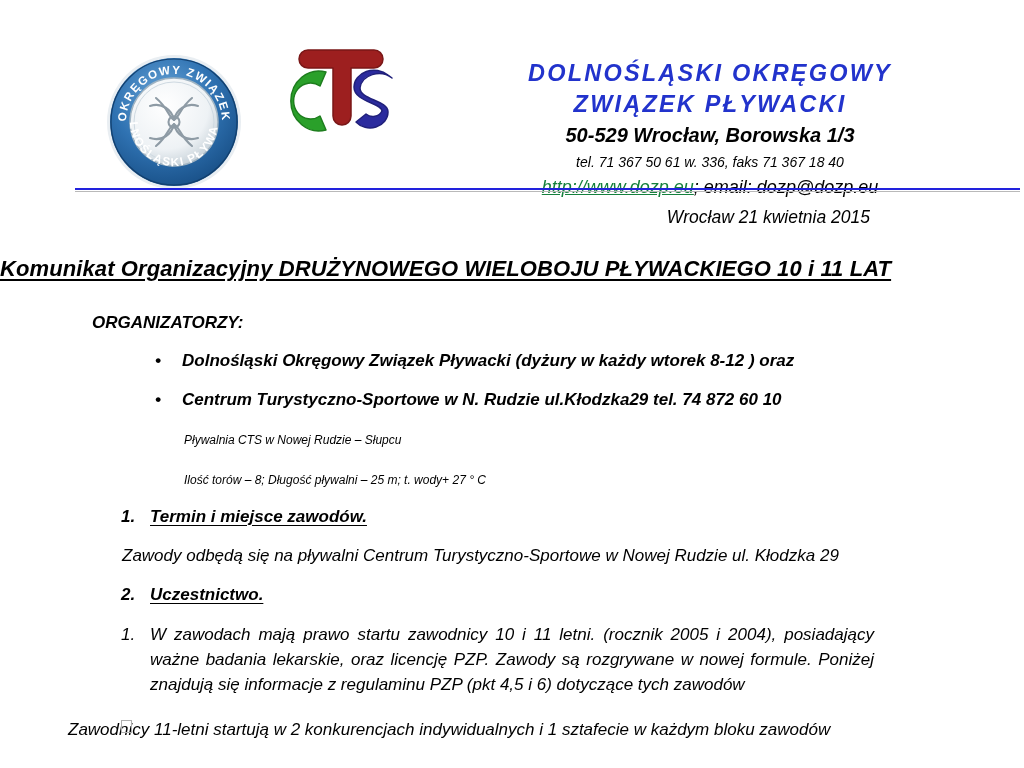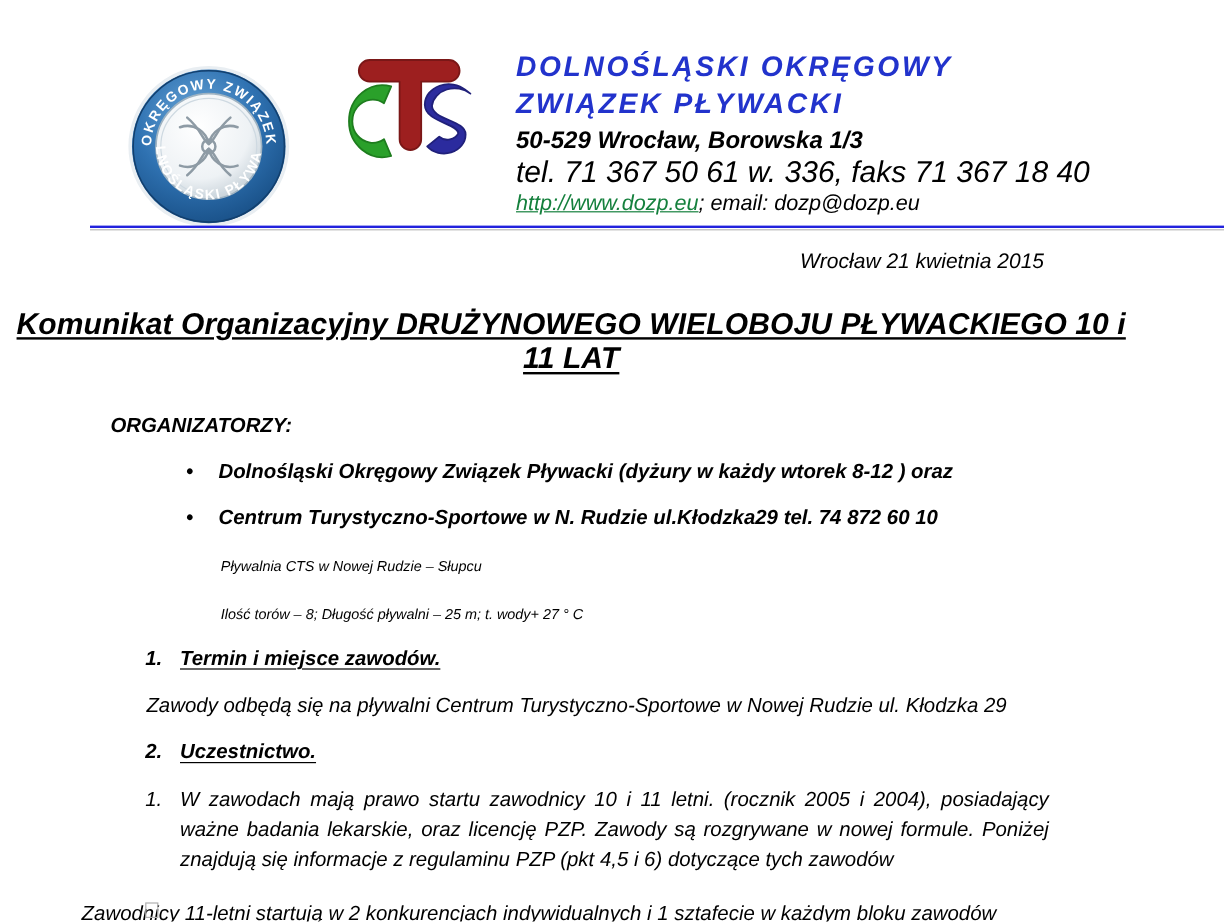--- a/index.html
+++ b/index.html
@@ -47,23 +47,23 @@
     left: 264px;
     top: 38px;
     width: 146px;
     height: 110px;
   }
   .logo-cts svg { display: block; }
 
   .head-text {
     position: absolute;
     left: 430px;
-    top: 40px;
+    top: 58px;
     width: 560px;
-    text-align: left;
+    text-align: center;
   }
   .org-name {
     color: #2233cc;
     font-weight: bold;
     font-style: italic;
     font-size: 23.5px;
     letter-spacing: 2.2px;
     line-height: 31px;
     white-space: nowrap;
   }
@@ -72,21 +72,21 @@
     font-weight: bold;
     font-style: italic;
     font-size: 20px;
     line-height: 27px;
     margin-top: 2px;
     white-space: nowrap;
   }
   .org-tel {
     color: #000000;
     font-style: italic;
-    font-size: 25px;
+    font-size: 14px;
     line-height: 26px;
     white-space: nowrap;
   }
   .org-web {
     color: #000000;
     font-style: italic;
     font-size: 18px;
     line-height: 25px;
     white-space: nowrap;
   }
@@ -128,24 +128,23 @@
   .dateline {
     text-align: right;
     padding-right: 82px;
     font-style: italic;
     font-size: 17.5px;
     line-height: 22px;
     margin-top: 10px;
   }
 
   .doc-title {
-    text-align: center;
-    font-weight: bold;
-    font-style: italic;
-    font-size: 25px;
+    font-weight: bold;
+    font-style: italic;
+    font-size: 22px;
     text-decoration: underline;
     text-underline-offset: 3px;
     margin-top: 28px;
     letter-spacing: 0.1px;
   }
 
   .section-label {
     margin-top: 31px;
     margin-left: 92px;
     font-weight: bold;

